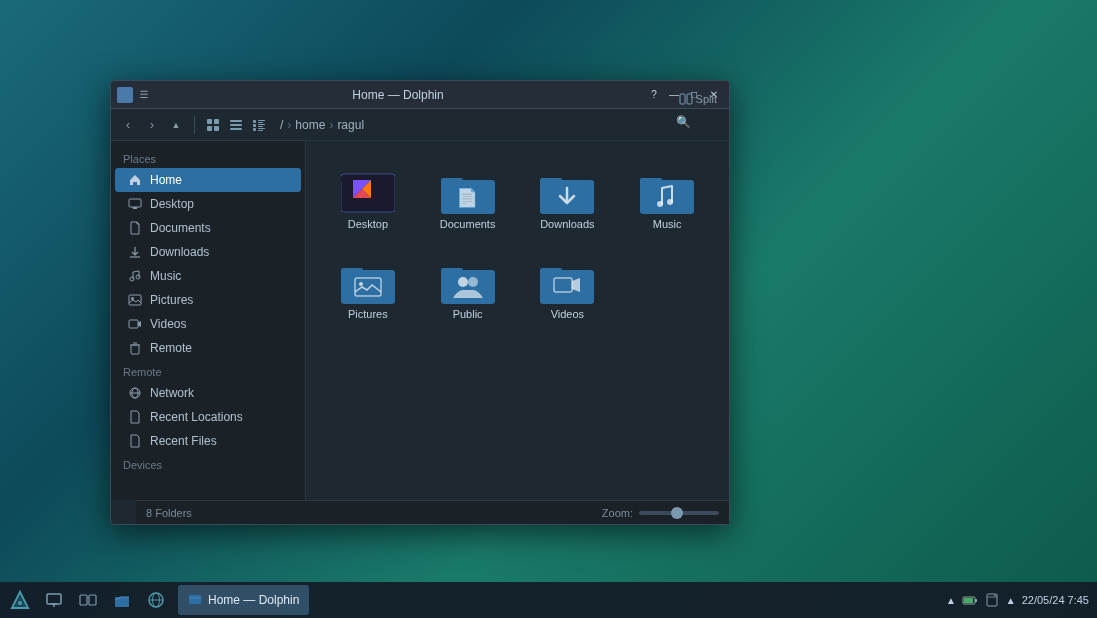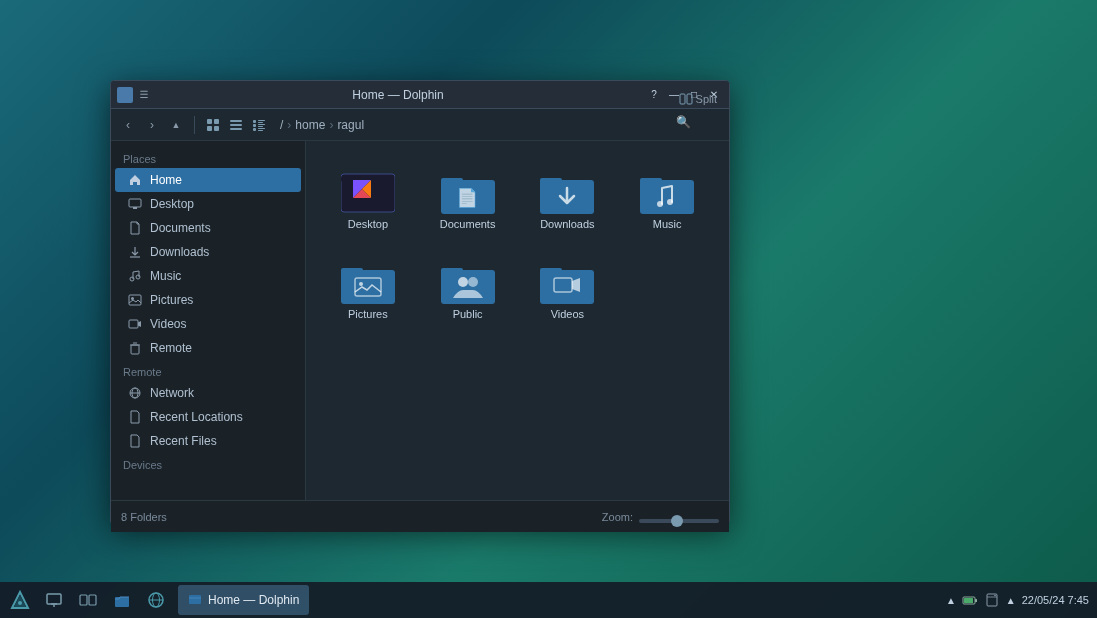--- a/index.html
+++ b/index.html
@@ -245,33 +245,34 @@
     .file-name {
       font-size: 11px;
       color: #c0d0e0;
       text-align: center;
       word-break: break-word;
       max-width: 70px;
     }
 
     
     .statusbar {
-      height: 32px;
+      height: 24px;
       background: #1a2228;
       border-top: 1px solid #2a3840;
       display: flex;
       align-items: center;
       padding: 0 10px;
       font-size: 11px;
       color: #7a8a9a;
+      margin-left: 25px;
     }
     .zoom-section {
       margin-left: auto;
       display: flex;
-      align-items: flex-end;
+      align-items: center;
       gap: 6px;
     }
     .zoom-slider {
       width: 80px;
       height: 4px;
       background: #3a4a5a;
       border-radius: 2px;
       position: relative;
       cursor: pointer;
     }

